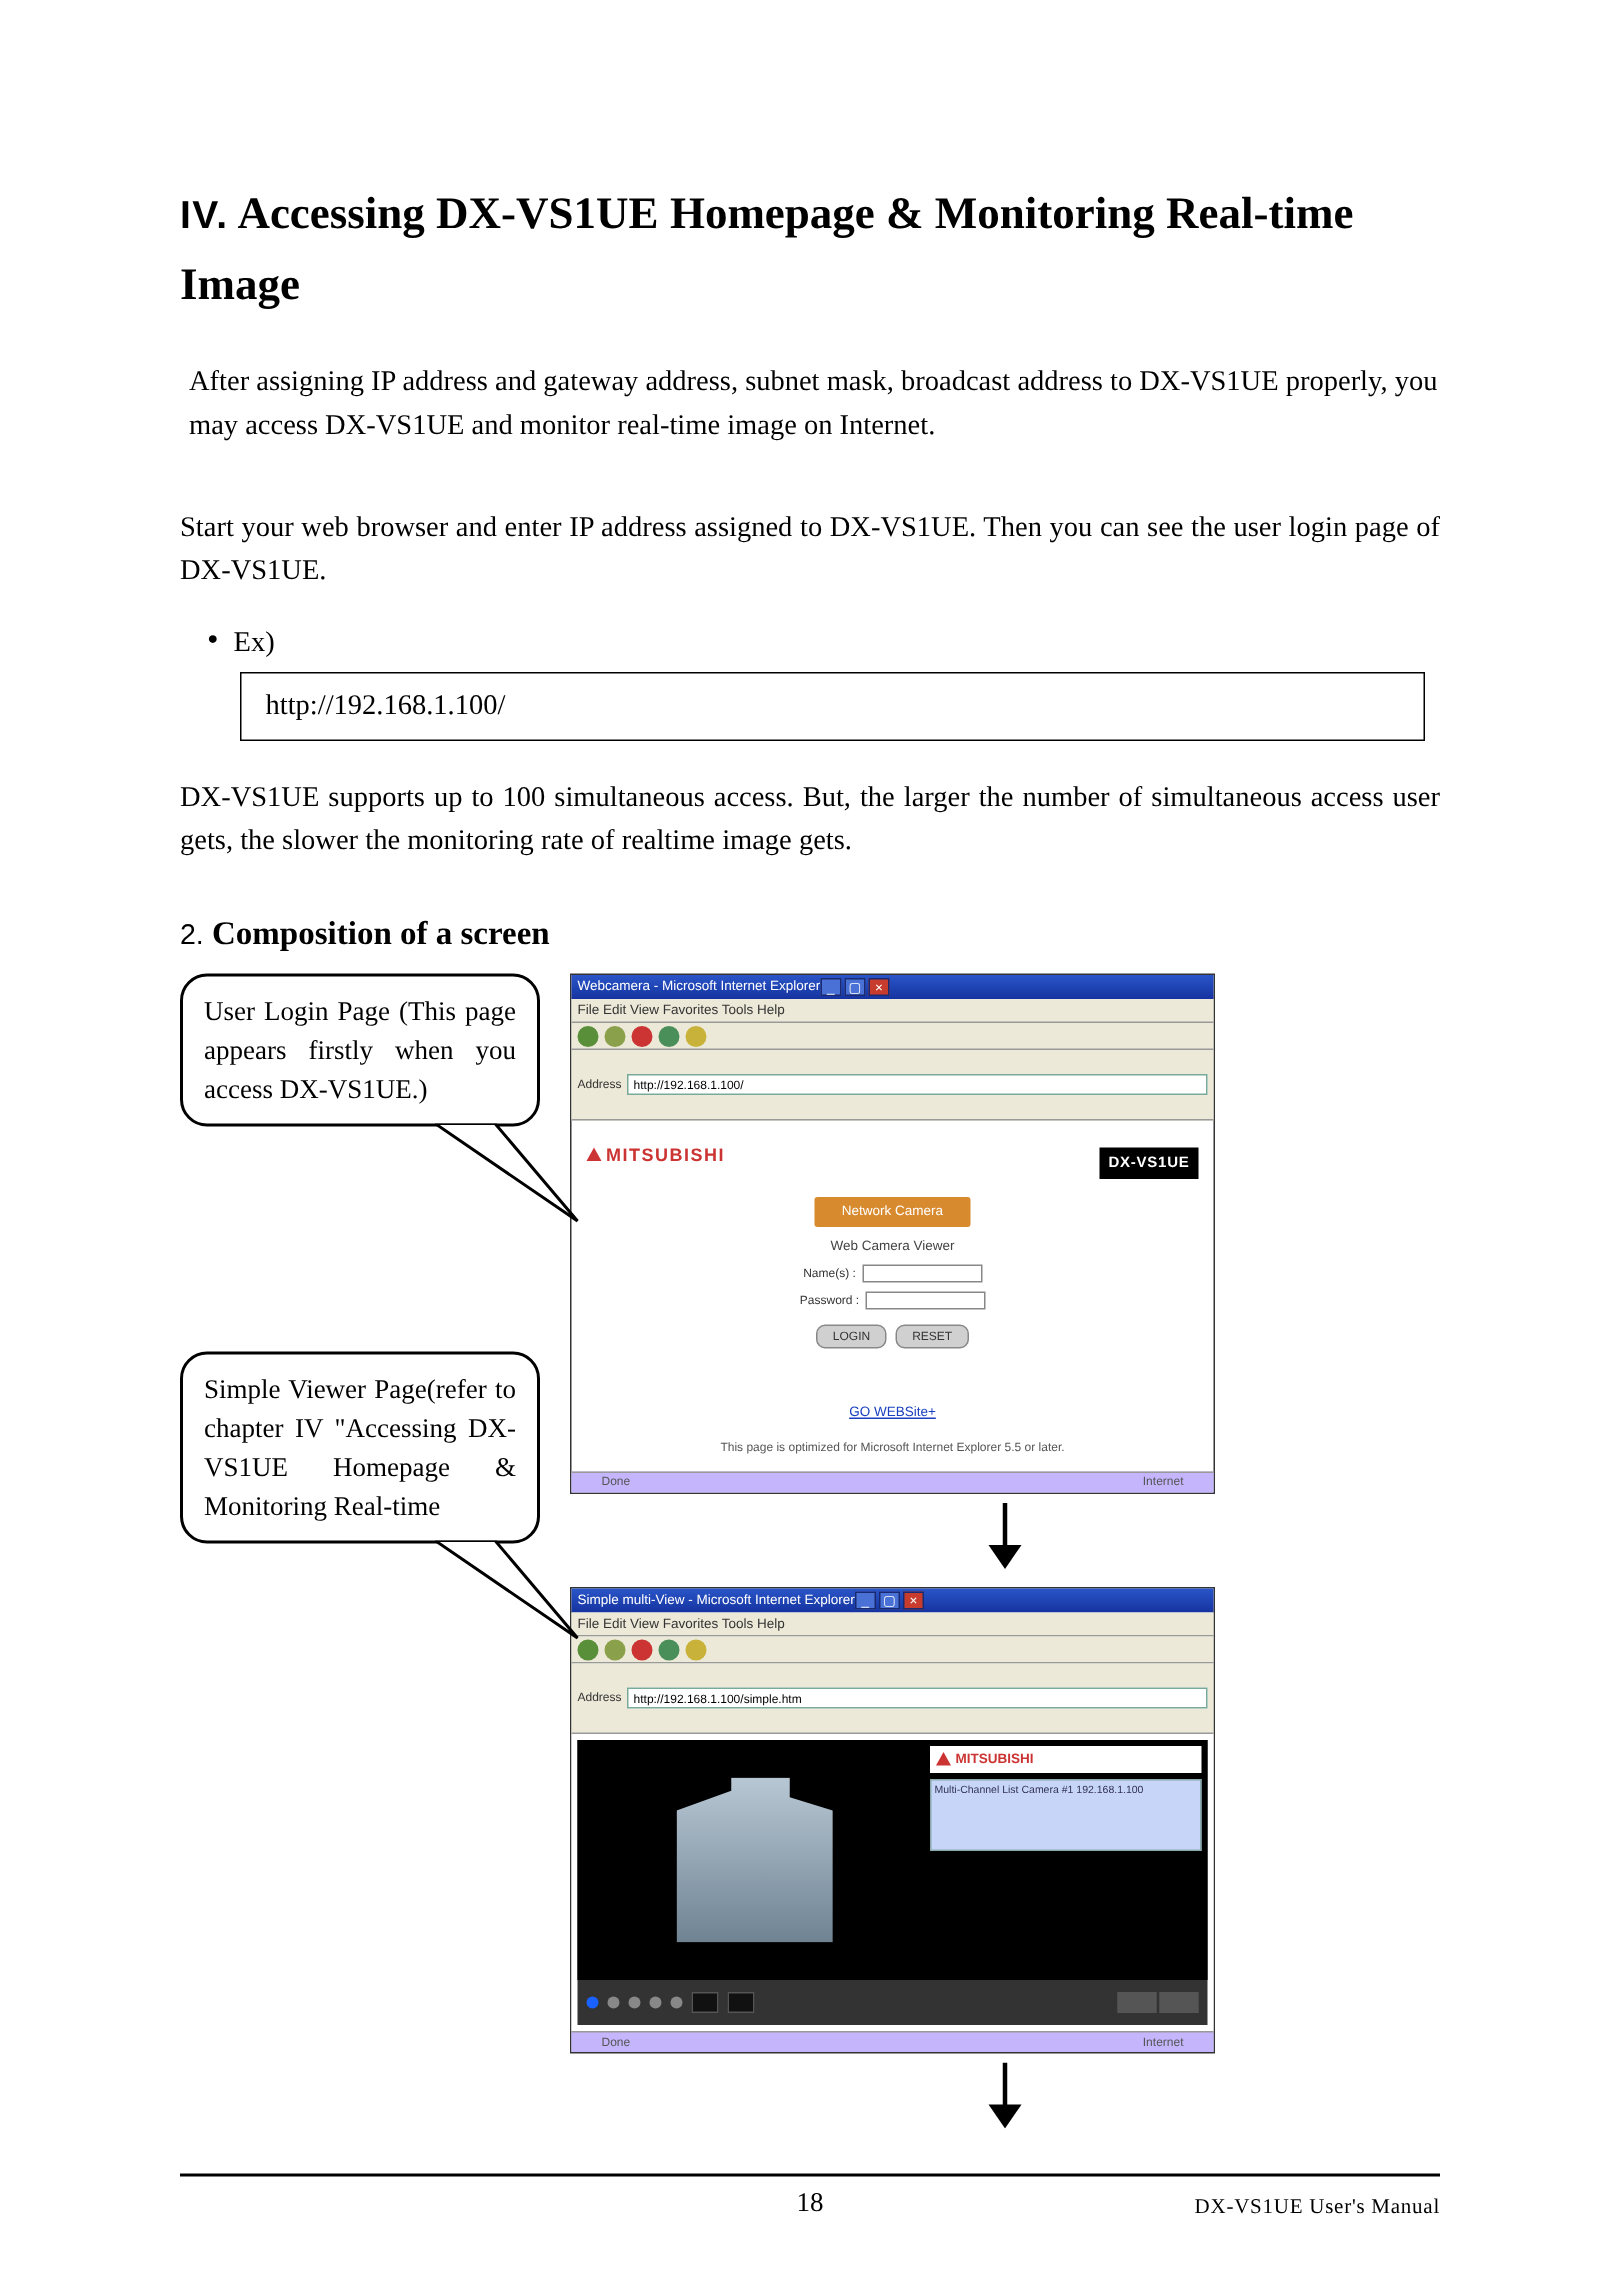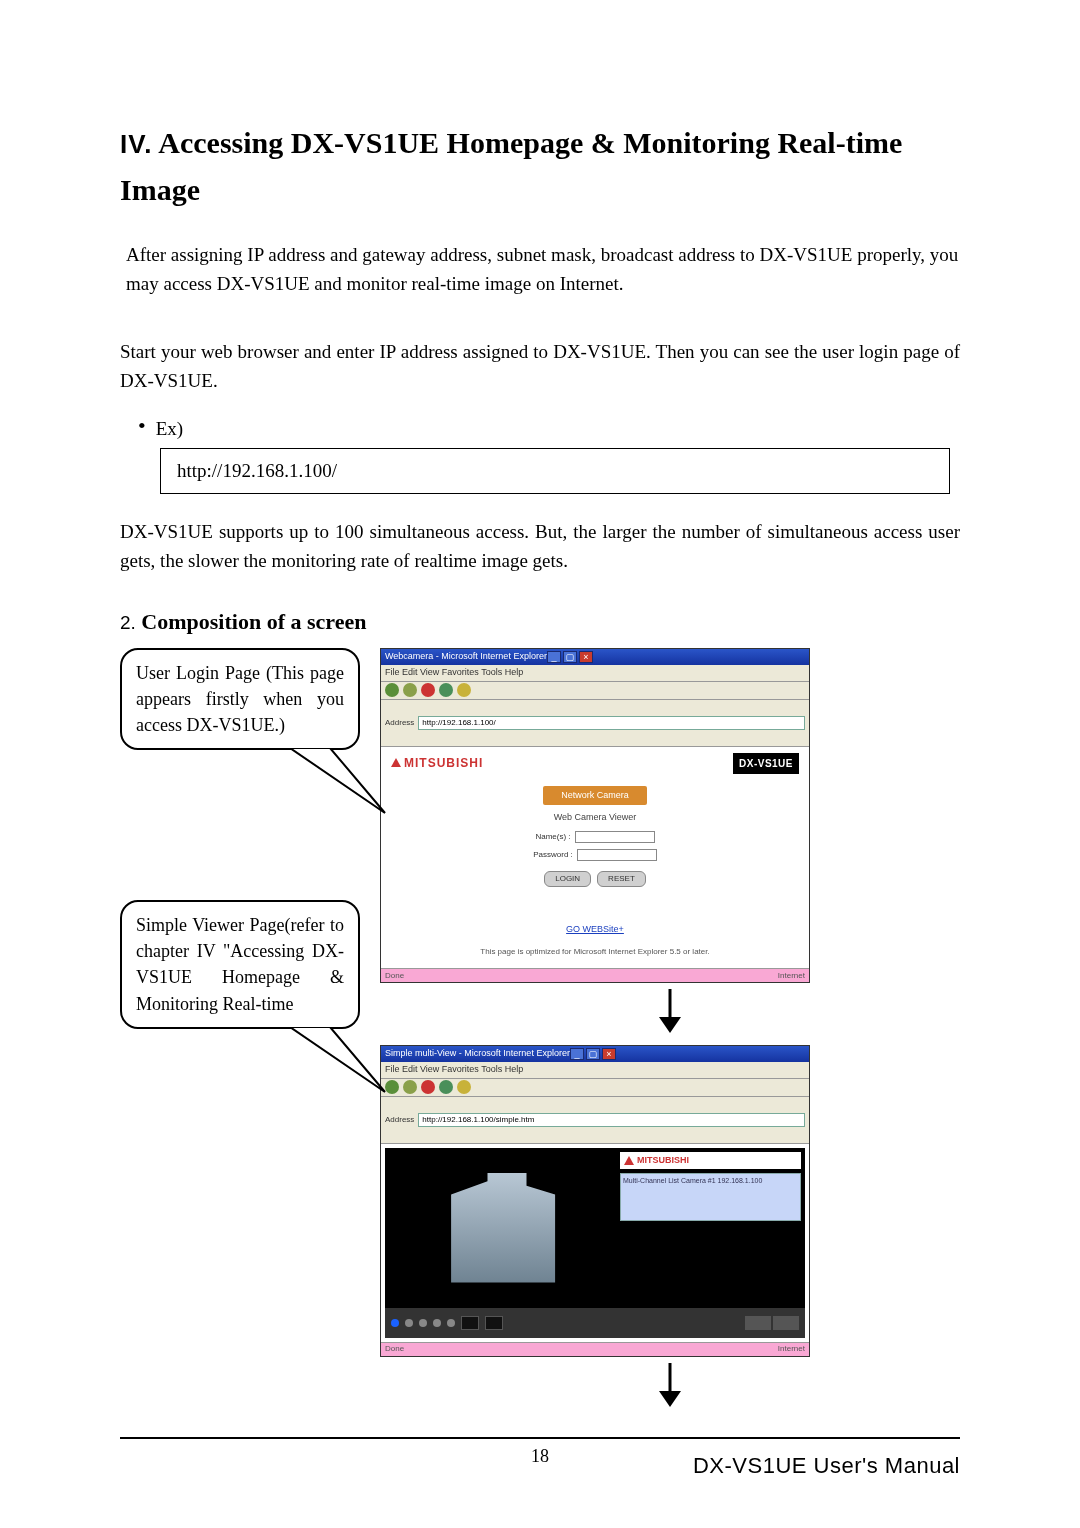--- a/index.html
+++ b/index.html
@@ -143,38 +143,39 @@
   }
   .bs-logo-row {
     display:flex; justify-content:space-between; align-items:center;
     padding:6px 10px;
   }
   .bs-logo-left { color:#c33; font-weight:bold; font-size:12px; letter-spacing:1px; }
   .bs-tri { display:inline-block; width:0;height:0;border-left:5px solid transparent;border-right:5px solid transparent;border-bottom:9px solid #c33; margin-right:3px;}
   .bs-badge {
     background:#000; color:#fff; font-size:10px; padding:3px 6px; font-weight:bold;
     letter-spacing:0.5px;
+    margin-top:12px;
   }
   .bs-body {
     min-height: 180px;
     display:flex; flex-direction:column; align-items:center;
     padding: 6px 0 10px 0;
     gap:6px;
   }
   .bs-login-btn {
     background:#d88a2e; color:#fff; font-size:9px; padding:3px 18px; border-radius:2px;
   }
   .bs-cam-title { font-size:9px; color:#444; }
   .form-row { display:flex; align-items:flex-end; gap:4px; font-size:8px;}
   .form-row input { width:80px; height:12px; border:1px solid #888; }
   .small-btns { display:flex; gap:6px; margin-top:4px;}
   .small-btn { background:#d0d0d0; border:1px solid #888; font-size:8px; padding:1px 10px; border-radius:6px;}
   .bs-link { color:#1a3fbf; text-decoration:underline; font-size:9px; margin-top:30px;}
   .bs-footnote { font-size:8px; color:#555; margin-top:4px;}
-  .bs-status { background:#f9a8d4; border-top:1px solid #999; height:14px; display:flex; justify-content:space-between; align-items:center; padding:0 4px; font-size:8px; color:#555;}
+  .bs-status { background:#c4b5fd; border-top:1px solid #999; height:14px; display:flex; justify-content:space-between; align-items:center; padding:0 20px; font-size:8px; color:#555;}
 
   
   .viewer-body {
     background:#fff; padding:4px;
   }
   .viewer-stage {
     background:#000; width:100%; height:160px; position:relative; display:flex;
   }
   .viewer-img-zone {
     width: 55%; height:100%; background:#000; display:flex; align-items:center; justify-content:center;
@@ -207,22 +208,22 @@
   .page-rule {
     border:0; border-top:2.5px solid #000; margin-top:18px;
   }
   .page-num {
     text-align:center; font-size:18px; margin-top:4px;
   }
   .manual-label {
     position:absolute;
     right:120px;
     bottom:46px;
-    font-family: Liberation Sans, sans-serif;
-    font-size:22px;
+    font-family: Liberation Serif, serif;
+    font-size:14px;
     letter-spacing:0.5px;
   }
 </style>
 </head>
 <body>
 
 <h1 class="section-title">
   <span class="roman">IV.</span>
   <span>Accessing DX-VS1UE Homepage &amp; Monitoring Real-time Image</span>
 </h1>

